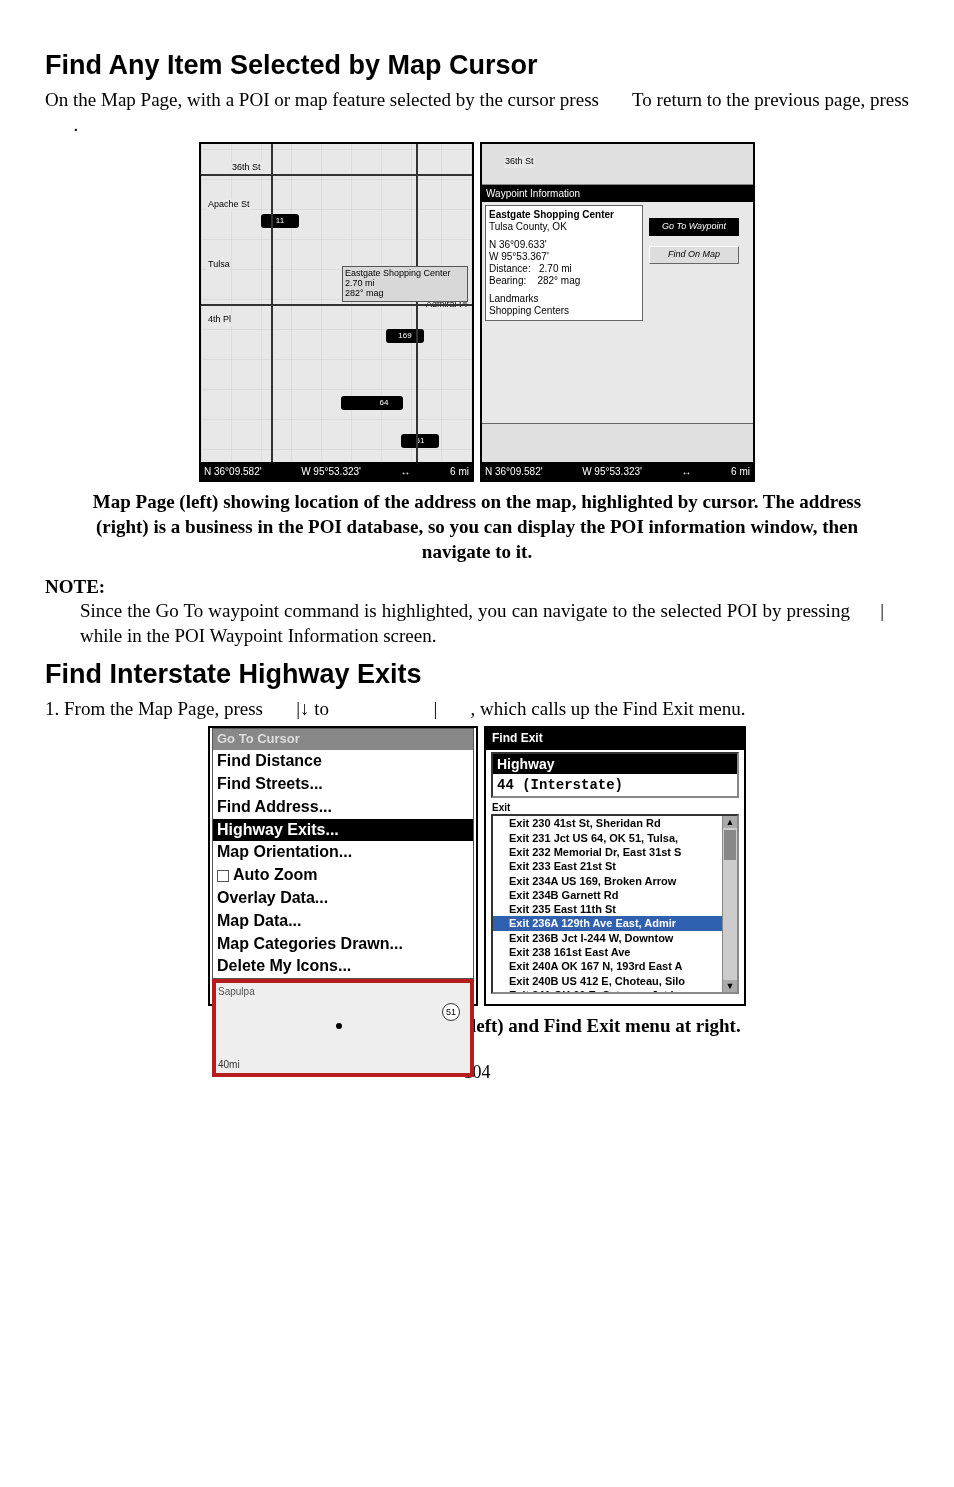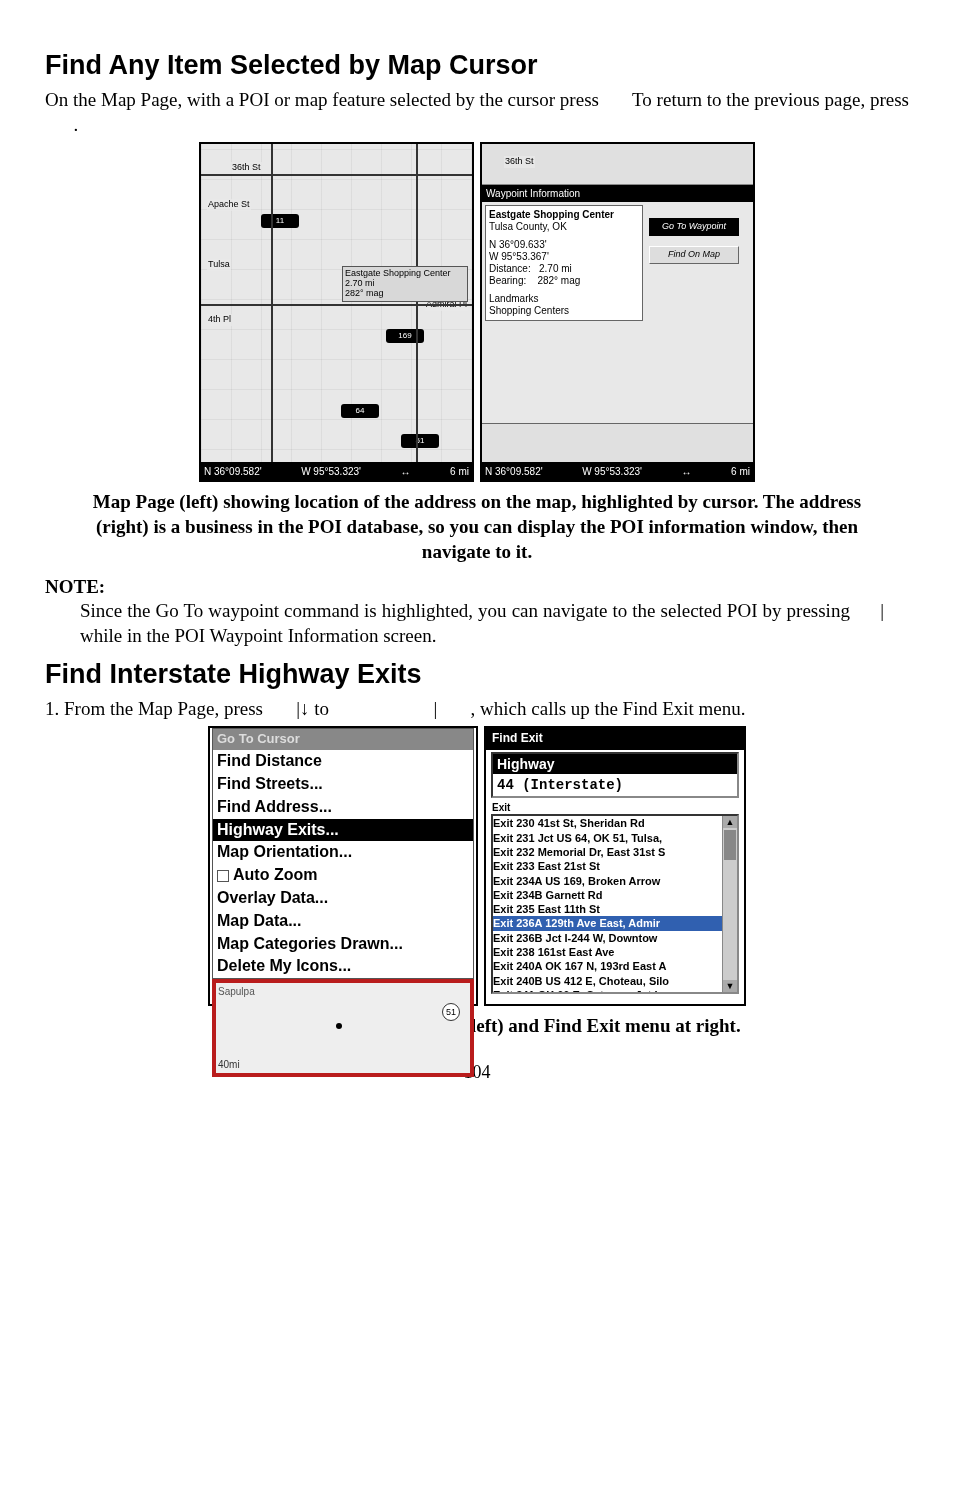--- a/index.html
+++ b/index.html
@@ -272,21 +272,21 @@
     overflow: hidden;
     position: relative;
   }
   .listinner {
     position: absolute; inset: 0 14px 0 0;
   }
   .li {
     font-family: Arial;
     font-weight: bold;
     font-size: 11px;
-    padding: 0 0;
+    padding: 0 16px;
     white-space: nowrap;
     overflow: hidden;
   }
   .li.sel {
     background: #3060b0;
     color: #fff;
   }
   .scroll {
     position: absolute; top:0; right:0; bottom:0; width:14px;
     background: #ccc;
@@ -332,21 +332,21 @@
 
   <div class="gpsbox mapfig">
     <div class="mapcanvas">
       <div class="maplabel" style="top:18px; left:30px;">36th St</div>
       <div class="maplabel" style="top:55px; left:6px;">Apache St</div>
       <div class="maplabel" style="top:170px; left:6px;">4th Pl</div>
       <div class="maplabel" style="top:155px; right:4px;">Admiral Pl</div>
       <div class="maplabel" style="top:115px; left:6px;">Tulsa</div>
       <div class="shield" style="top:70px; left:60px;">11</div>
       <div class="shield" style="top:185px; left:185px;">169</div>
-      <div class="shield" style="top:260px; left:140px;">64</div>
+      <div class="shield" style="top:252px; left:140px;padding-left:24px;">64</div>
       <div class="shield" style="top:290px; left:200px;">51</div>
 
       <div class="route" style="top:30px; left:0; right:0;"></div>
       <div class="route" style="top:160px; left:0; right:0;"></div>
       <div class="route route-v" style="top:0; bottom:18px; left:70px;"></div>
       <div class="route route-v" style="top:0; bottom:18px; left:215px;"></div>
     </div>
     <div class="poibubble">
       <div>Eastgate Shopping Center</div>
       <div>2.70 mi</div>

